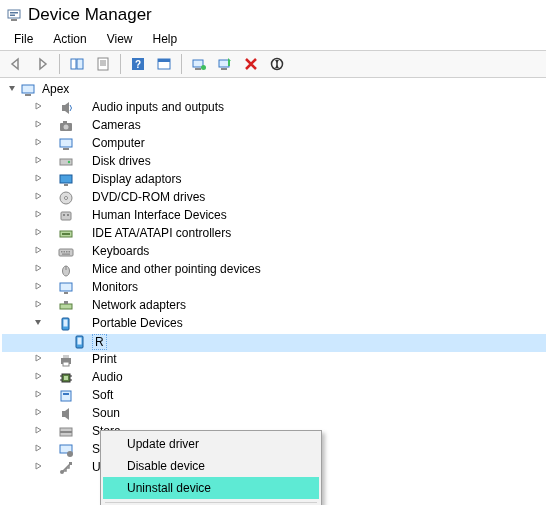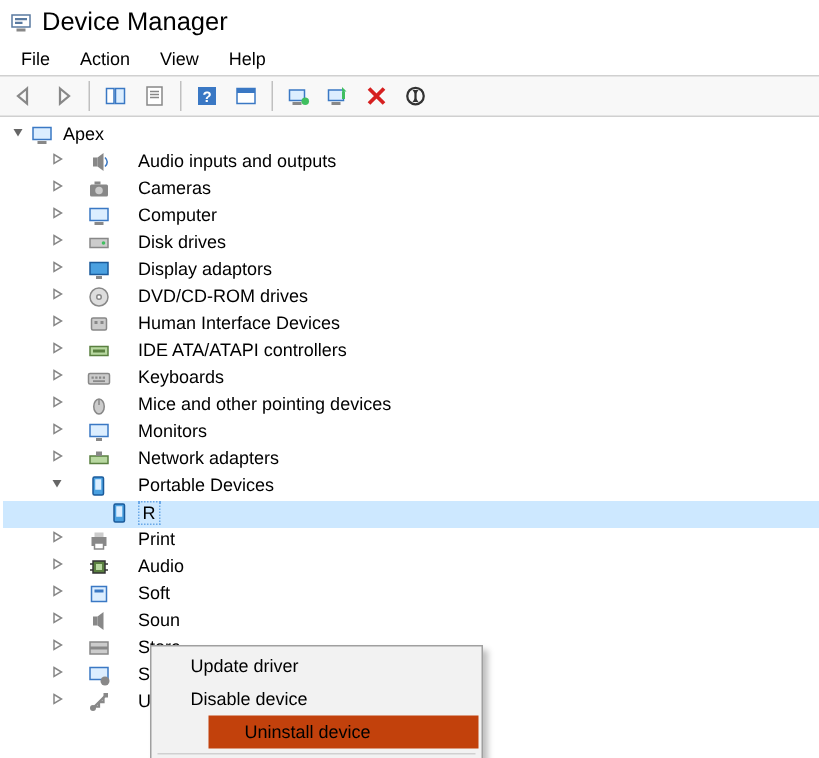--- a/index.html
+++ b/index.html
@@ -102,21 +102,21 @@
     border: 1px solid #a0a0a0;
     box-shadow: 3px 3px 4px rgba(0,0,0,.25);
     padding: 2px;
   }
   .ctxitem {
     height: 22px;
     padding: 0 8px 0 24px;
     display: flex;
     align-items: center;
   }
-  .ctxitem.hl { background: #c2410c; margin-left: 36px; }
+  .ctxitem.hl { background: #5eead4; }
   .ctxsep {
     height: 1px;
     background: #d0d0d0;
     margin: 3px 2px;
   }
 </style>
 </head>
 <body>
 
 <div class="titlebar">

